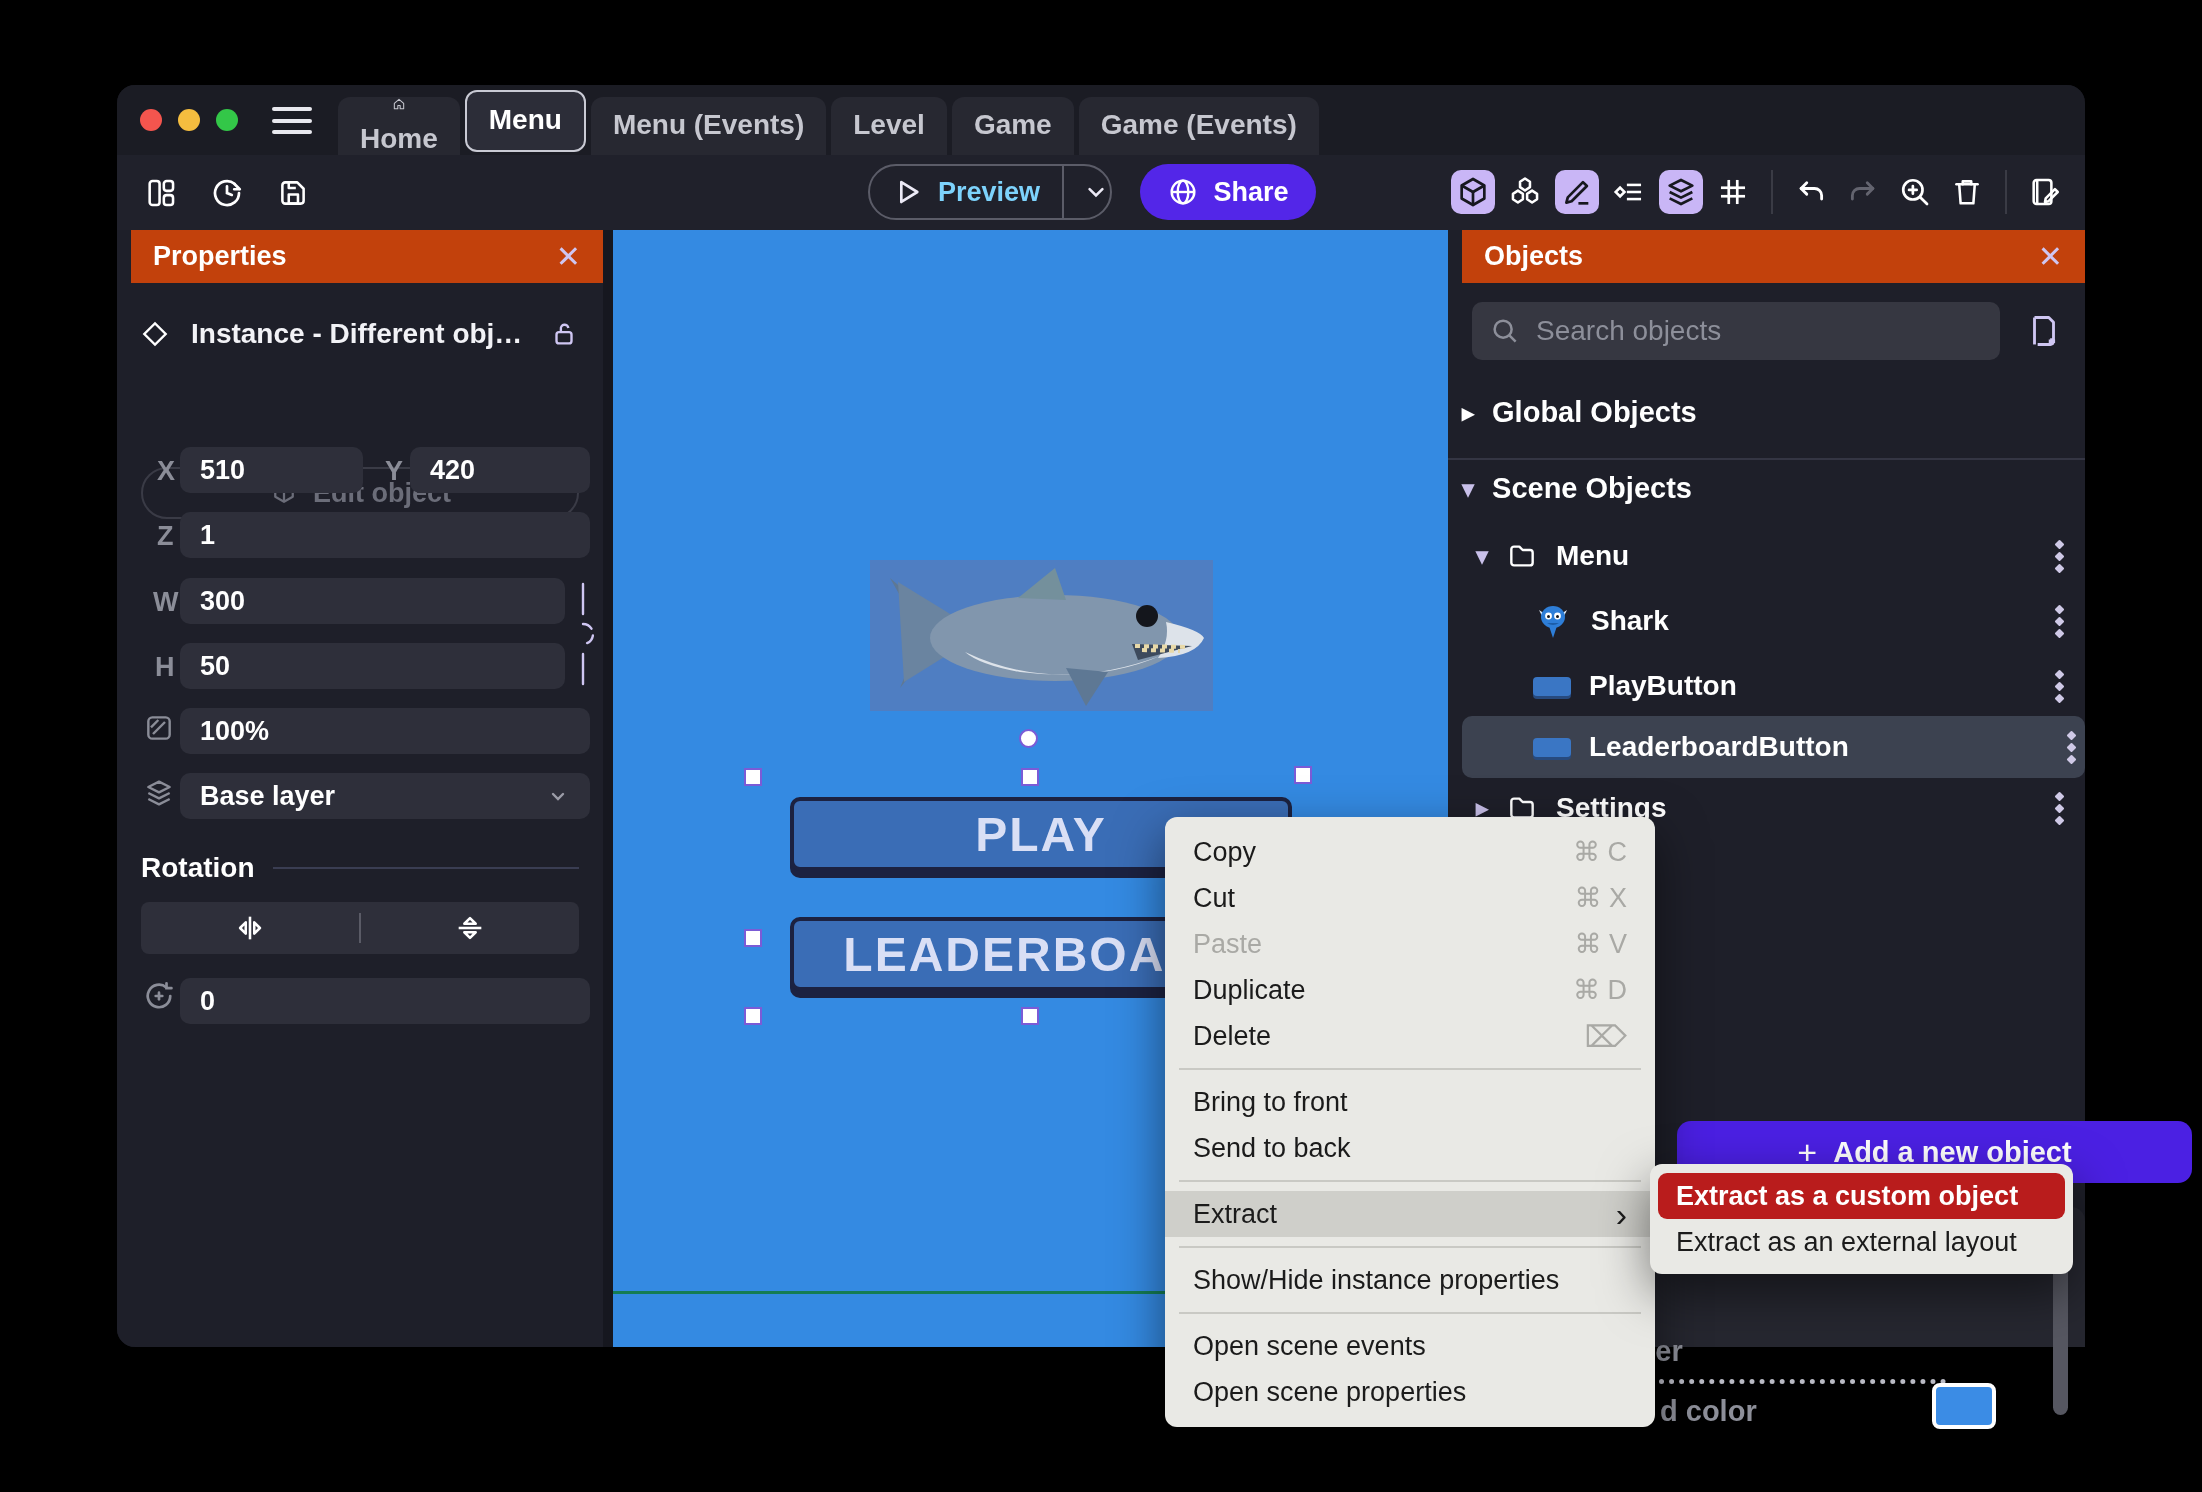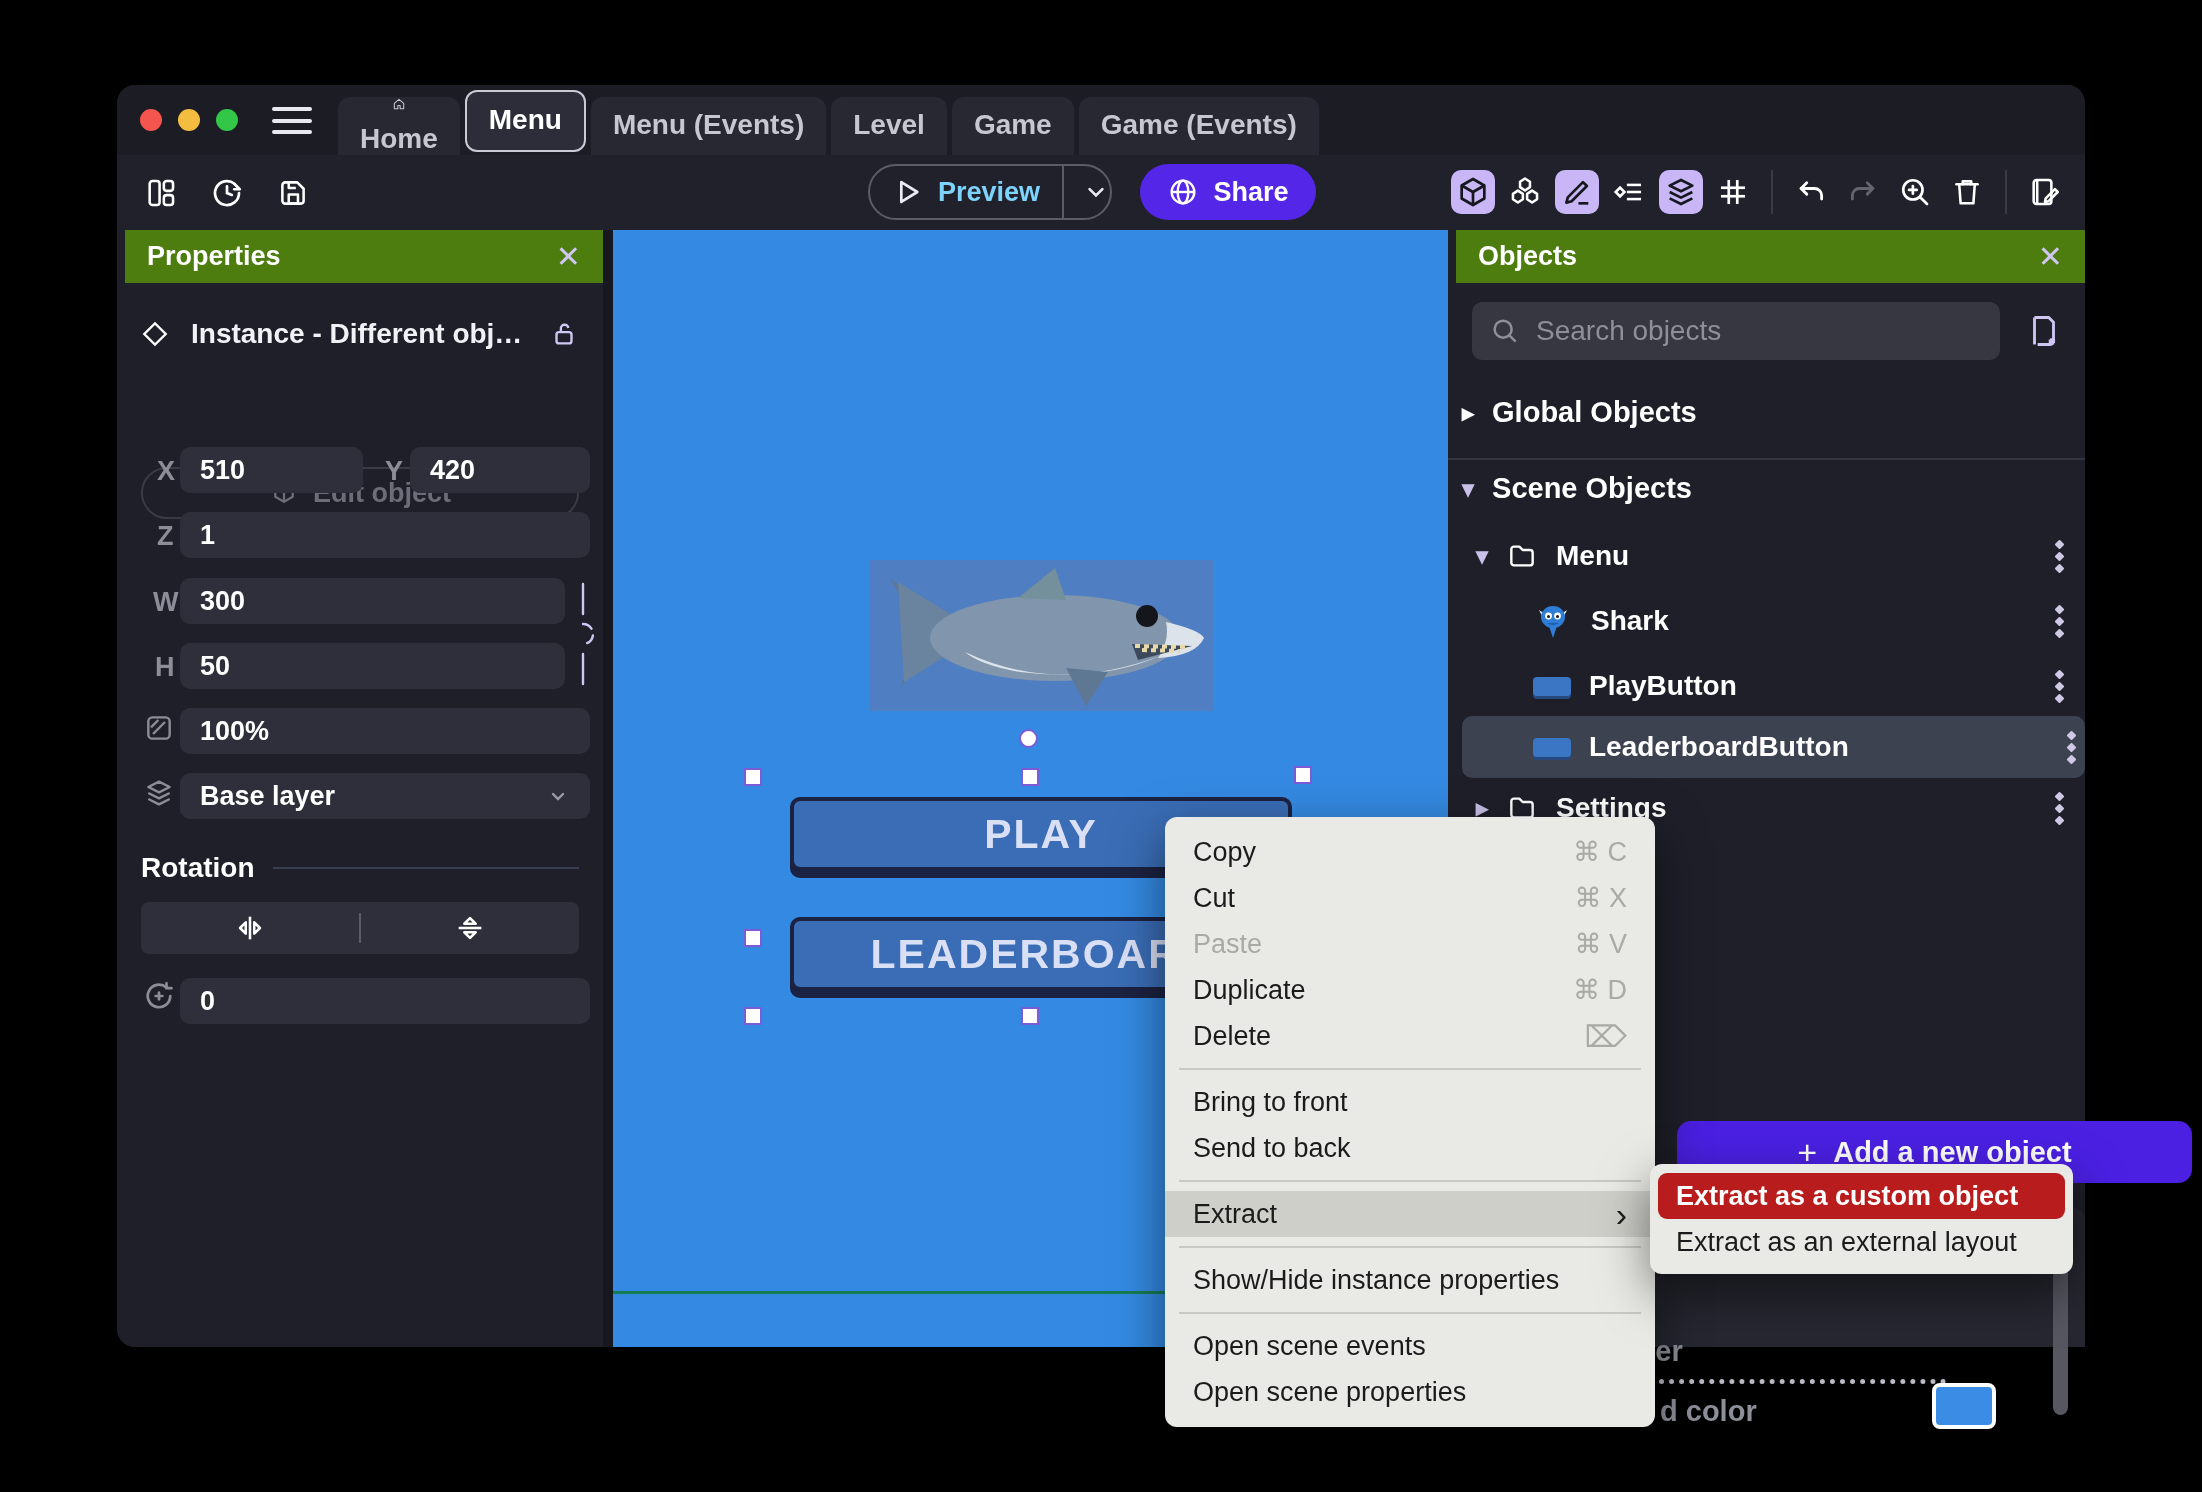--- a/index.html
+++ b/index.html
@@ -33,21 +33,21 @@
   .share { position:absolute; left:1023px; top:9px; width:176px; height:56px; border-radius:28px;
            display:flex; align-items:center; justify-content:center; gap:14px; color:#fff; font-size:27px; font-weight:700; }
   .tbright { position:absolute; right:18px; top:15px; display:flex; gap:8px; align-items:center; }
   .tbright .tbtn.on { background:#c9b6f6; }
   .tbright .sep { width:2px; height:44px; background:#3a3b45; margin:0 8px; }
 
   
   .panel { position:absolute; top:145px; bottom:0; background:#1e1f29; }
   .panel.left  { left:0; width:486px; border-radius:0 0 0 18px; }
   .panel.right { left:1331px; width:637px; border-radius:0 0 18px 0; }
-  .phead { position:absolute; left:8px; top:0; right:0; height:53px; background:#4d7c0f;
+  .phead { position:absolute; left:14px; top:0; right:0; height:53px; background:#c2410c;
            display:flex; align-items:center; justify-content:space-between; padding:0 22px; }
   .phead .ptitle { font-size:27px; font-weight:700; }
   .pclose { color:#cfc6f2; font-size:30px; font-weight:400; cursor:pointer; }
 
   .plabel-sm { color:#8b8d98; font-size:27px; font-weight:600; }
   .field { position:absolute; height:46px; background:#2e2f3a; border-radius:10px; color:#fff;
            font-size:27px; font-weight:700; display:flex; align-items:center; padding:0 20px; }
   .rowlab { position:absolute; }
 
   .editbtn { position:absolute; left:24px; top:237px; width:438px; height:52px; border:2.5px solid #3a3b46; border-radius:26px;
@@ -58,21 +58,21 @@
   .seg .sdiv { width:2px; height:30px; background:#5a5b66; }
   .rothead { position:absolute; left:24px; top:622px; display:flex; align-items:center; width:438px; gap:18px; }
   .rothead .rline { flex:1; height:2px; background:#3a3d52; }
   .rothead .rtitle { font-size:28px; font-weight:700; color:#fff; }
 
   
   .canvas { position:absolute; left:496px; top:145px; right:637px; bottom:0; background:#348ae2; overflow:hidden; }
   .sharkbox { position:absolute; left:257px; top:330px; width:343px; height:151px; background:#4f7ec2; }
   .gbtn { position:absolute; left:177px; width:502px; height:74px; background:#3a6db6; border:4px solid #1c2241;
           border-radius:10px; box-shadow:0 7px 0 #1c2241; display:flex; align-items:center; justify-content:center;
-          color:#d9dff5; font-size:41px; font-weight:700; letter-spacing:2px; }
+          color:#d9dff5; font-size:48px; font-weight:700; letter-spacing:2px; }
   .handle { position:absolute; width:18px; height:18px; background:#fff; border:2.5px solid #7b5bd6; }
   .rothandle { position:absolute; width:19px; height:19px; border-radius:50%; background:#fff; border:2.5px solid #7b5bd6; }
   .greenline { position:absolute; left:0; right:0; top:1061px; height:3px; background:#157c53; }
 
   
   .search { position:absolute; left:24px; top:72px; width:528px; height:58px; background:#363741; border-radius:10px;
             display:flex; align-items:center; gap:16px; padding:0 18px; }
   .search input { flex:1; background:transparent; border:none; outline:none; color:#7dd3fc; font-size:28px;
                   font-family:"Liberation Sans",sans-serif; }
   .search input::placeholder { color:#8d8f9a; }

